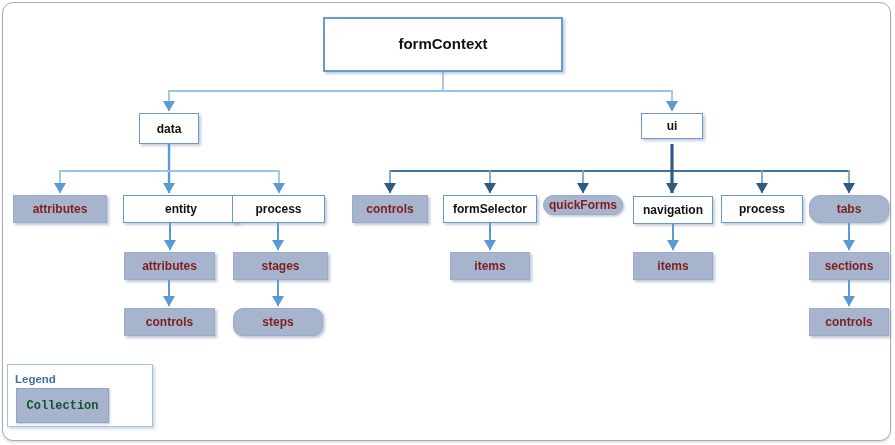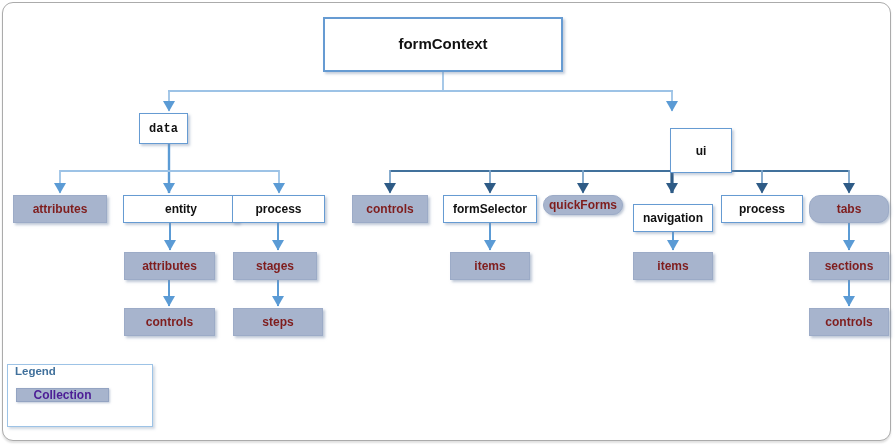--- a/index.html
+++ b/index.html
@@ -36,29 +36,30 @@
   }
   .root-node{flex-direction:column;gap:2px;border-width:2px !important;}
   .root-title{font-size:15px;font-weight:bold;color:#111;line-height:1.1;}
   .root-subtitle{font-size:11px;font-weight:bold;color:#111;line-height:1.1;}
   .legend-box{
     position:absolute;left:7px;top:364px;width:146px;height:63px;
     background:#fff;border:1px solid var(--connector_light);box-sizing:border-box;
     box-shadow:1.5px 1.5px 2.5px rgba(125,145,175,0.35);
   }
   .legend-title{
-    position:absolute;left:7px;top:0;font-size:11.5px;font-weight:bold;
+    position:absolute;left:7px;top:8px;font-size:11.5px;font-weight:bold;
     color:var(--legend_title);
   }
   .legend-swatch{
-    position:absolute;left:8px;top:23px;width:93px;height:14px;
+    position:absolute;left:8px;top:23px;width:93px;height:35px;
     background:var(--collection_fill);border:1px solid #94a4c2;box-sizing:border-box;
     display:flex;align-items:center;justify-content:center;
-    color:#4c1d95;font-size:12px;font-weight:bold;
+    color:#14532d;font-size:12px;font-weight:bold;
     box-shadow:1px 1px 2px rgba(125,145,175,0.5);
+    font-family:Liberation Mono, monospace;
   }
 </style>
 </head>
 <body>
 
 <div class="stage">
   <div class="frame"></div>
 
   <svg class="wires" width="895" height="445">
     <defs>
@@ -95,41 +96,41 @@
     <line class="md" x1="490" y1="223" x2="490" y2="250" marker-end="url(#arrMid)"></line>
     <line class="md" x1="673" y1="223" x2="673" y2="250" marker-end="url(#arrMid)"></line>
     <line class="md" x1="849" y1="223" x2="849" y2="250" marker-end="url(#arrMid)"></line>
     <line class="md" x1="849" y1="280" x2="849" y2="306" marker-end="url(#arrMid)"></line>
   </svg>
 
   <div class="node white root-node" style="left:323px;top:17px;width:240px;height:55px;">
     <div class="root-title">formContext</div>
   </div>
 
-  <div class="node white" style="left:139px;top:113px;width:49px;height:31px;font-family:Liberation Mono, monospace;">data</div>
-  <div class="node white" style="left:641px;top:128px;width:62px;height:45px;margin-left:29px;">ui</div>
+  <div class="node white" style="left:139px;top:113px;width:60px;height:31px;">data</div>
+  <div class="node white" style="left:641px;top:113px;width:62px;height:26px;">ui</div>
 
   <div class="node fill" style="left:13px;top:195px;width:94px;height:28px;">attributes</div>
   <div class="node white" style="left:123px;top:195px;width:116px;height:28px;">entity</div>
   <div class="node white" style="left:232px;top:195px;width:93px;height:28px;">process</div>
 
   <div class="node fill" style="left:352px;top:195px;width:76px;height:28px;">controls</div>
   <div class="node white" style="left:443px;top:195px;width:94px;height:28px;">formSelector</div>
   <div class="node fill" style="left:543px;top:195px;width:80px;height:20px;border-radius:10px;">quickForms</div>
-  <div class="node white" style="left:633px;top:204px;width:80px;height:28px;">navigation</div>
+  <div class="node white" style="left:633px;top:196px;width:80px;height:28px;">navigation</div>
   <div class="node white" style="left:721px;top:195px;width:82px;height:28px;">process</div>
   <div class="node fill" style="left:809px;top:195px;width:80px;height:28px;border-radius:11px;">tabs</div>
 
   <div class="node fill" style="left:124px;top:252px;width:91px;height:28px;">attributes</div>
-  <div class="node fill" style="left:233px;top:252px;width:84px;height:28px;">stages</div>
+  <div class="node fill" style="left:233px;top:252px;width:95px;height:28px;">stages</div>
   <div class="node fill" style="left:450px;top:252px;width:80px;height:28px;">items</div>
   <div class="node fill" style="left:633px;top:252px;width:80px;height:28px;">items</div>
   <div class="node fill" style="left:809px;top:252px;width:80px;height:28px;">sections</div>
 
   <div class="node fill" style="left:124px;top:308px;width:91px;height:28px;">controls</div>
-  <div class="node fill" style="left:233px;top:308px;width:90px;height:28px;">steps</div>
+  <div class="node fill" style="left:233px;top:308px;width:90px;height:28px;border-radius:10px;">steps</div>
   <div class="node fill" style="left:809px;top:308px;width:80px;height:28px;">controls</div>
 
   <div class="legend-box">
     <div class="legend-title">Legend</div>
     <div class="legend-swatch">Collection</div>
   </div>
 </div>
 
 </body></html>

